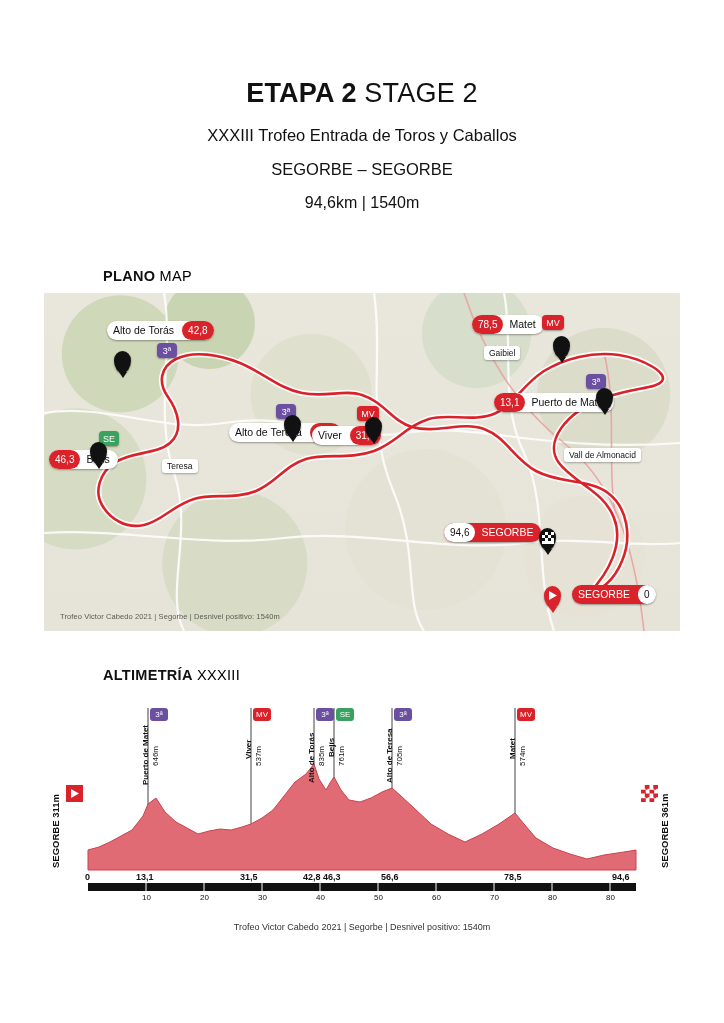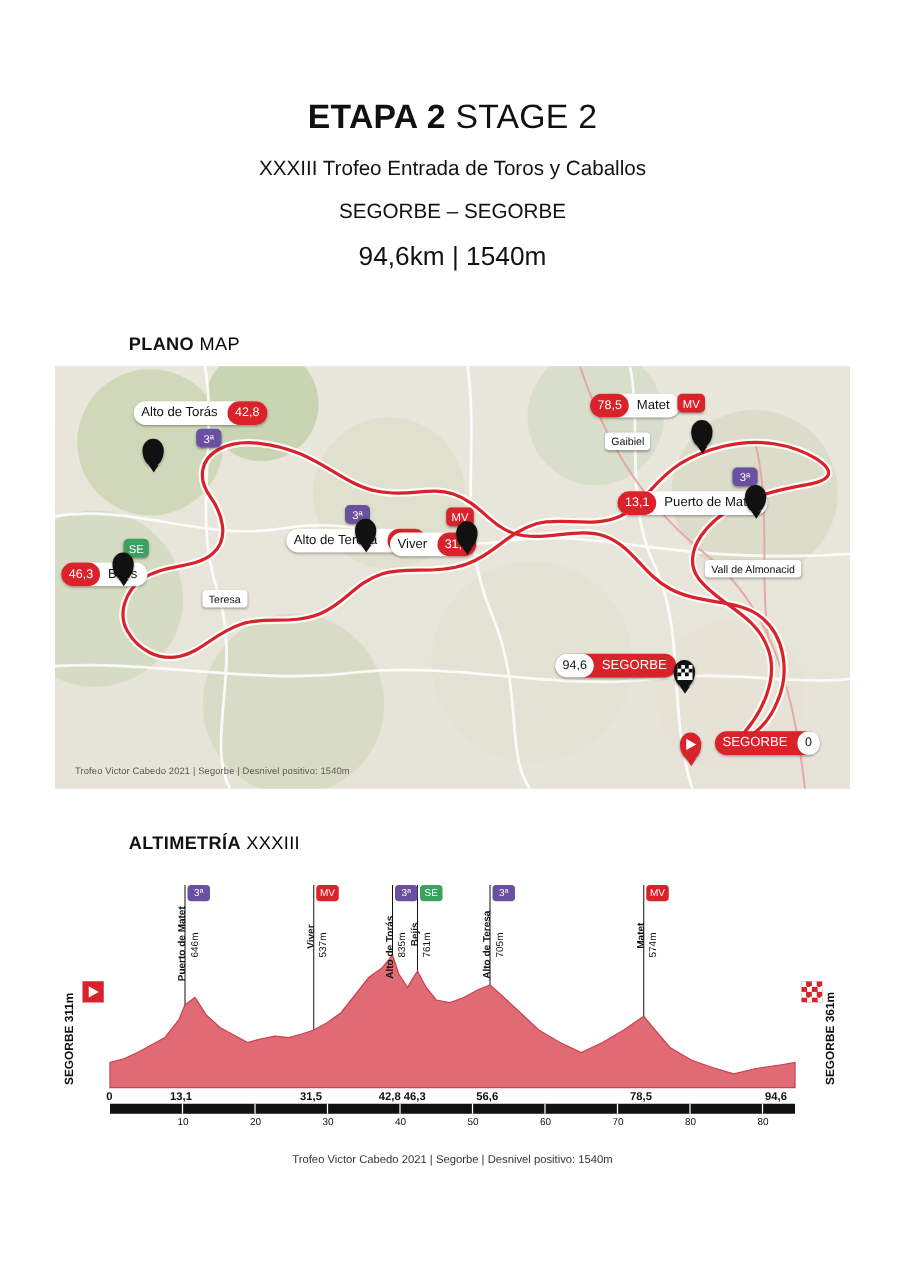--- a/index.html
+++ b/index.html
@@ -39,21 +39,21 @@
   .trofeo {
     font-size: 16.5px;
     margin-top: 17px;
     font-weight: normal;
   }
   .route {
     font-size: 16.5px;
     margin-top: 15px;
   }
   .stats {
-    font-size: 21px;
+    font-size: 16px;
     margin-top: 15px;
   }
 
   
   .section-label {
     position: absolute;
     font-size: 14.5px;
     letter-spacing: 0.3px;
   }
   .section-label .bold { font-weight: bold; }
@@ -367,21 +367,21 @@
       <span class="name">Puerto de Matet</span>
     </div>
     <div class="marker-pin" style="left:552px; top:95px;"></div>
 
     <div class="badge-cat" style="left:232px; top:111px;">3ª</div>
     <div class="pill" style="left:185px; top:130px;">
       <span class="name">Alto de Teresa</span>
       <span class="km-right">56,6</span>
     </div>
     <div class="marker-pin" style="left:240px; top:122px;"></div>
-    <div class="town" style="left:118px; top:179px;text-align:right;">Teresa</div>
+    <div class="town" style="left:118px; top:166px;text-align:right;">Teresa</div>
 
     <div class="badge-mv" style="left:313px; top:113px;">MV</div>
     <div class="pill" style="left:268px; top:133px;">
       <span class="name">Viver</span>
       <span class="km-right">31,5</span>
     </div>
     <div class="marker-pin" style="left:321px; top:124px;"></div>
 
     <div class="badge-se" style="left:55px; top:138px;">SE</div>
     <div class="pill" style="left:5px; top:157px;">

